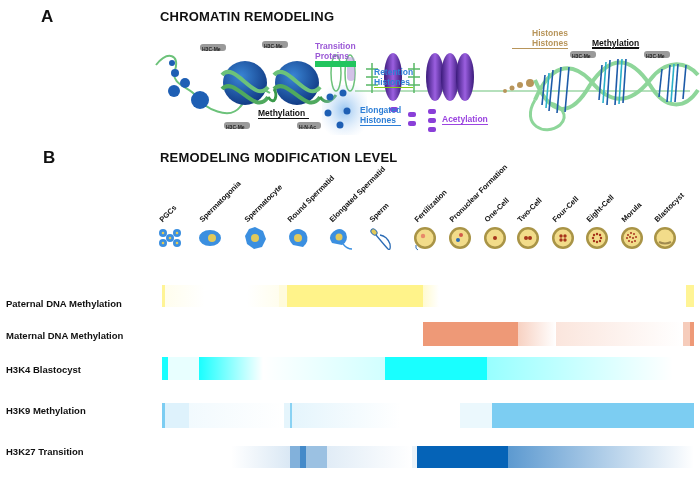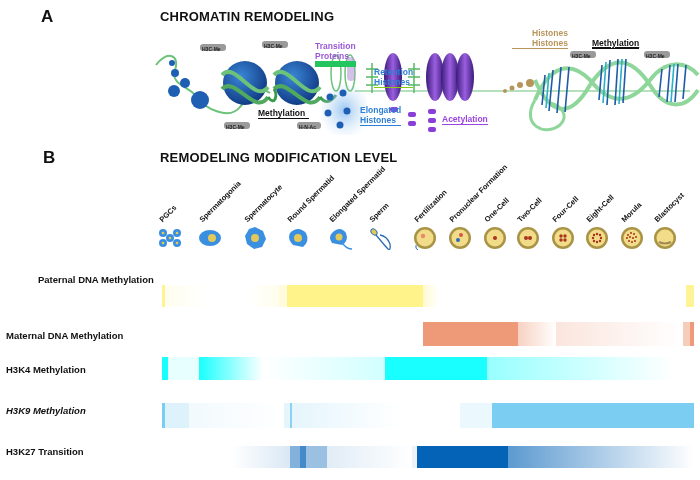--- a/index.html
+++ b/index.html
@@ -282,49 +282,49 @@
       </g>
     </svg>
     <div class="stage-label" style="left: 659px; top: 215px;">Blastocyst</div>
     <svg class="stage-icon" viewBox="0 0 26 26" style="left: 652px; top: 225px;">
       <circle cx="13" cy="13" r="11" fill="#a99446"></circle>
       <circle cx="13" cy="13" r="8.5" fill="#f2dc8a"></circle>
       <path d="M7,17 q6,3 12,0" stroke="#a08a50" stroke-width="2" fill="none"></path>
     </svg>
   </div>
 <div id="tracks">
-    <div class="row-label" style="top: 274px; margin-left: 32px;">Paternal DNA Methylation</div>
+    <div class="row-label" style="top: 298px;">Paternal DNA Methylation</div>
     <div class="bar-track" style="top: 285px; height: 22px;">
       <div class="seg" style="left: 0px; width: 3.192px; background: rgba(255, 243, 138, 0.9);"></div>
       <div class="seg" style="left: 3.192px; width: 39.368px; background: linear-gradient(to right, rgba(255, 243, 138, 0.15), rgba(255, 243, 138, 0));"></div>
       <div class="seg" style="left: 42.56px; width: 42.56px; background: rgba(255, 243, 138, 0);"></div>
       <div class="seg" style="left: 85.12px; width: 31.92px; background: linear-gradient(to right, rgba(255, 243, 138, 0), rgba(255, 243, 138, 0.15));"></div>
       <div class="seg" style="left: 117.04px; width: 7.98px; background: rgba(255, 243, 138, 0.3);"></div>
       <div class="seg" style="left: 125.02px; width: 135.66px; background: rgb(255, 243, 138);"></div>
       <div class="seg" style="left: 260.68px; width: 15.96px; background: linear-gradient(to right, rgba(255, 243, 138, 0.4), rgba(255, 243, 138, 0));"></div>
       <div class="seg" style="left: 524.02px; width: 7.98px; background: rgba(255, 243, 138, 0.9);"></div>
     </div>
     <div class="row-label" style="top: 330px;">Maternal DNA Methylation</div>
     <div class="bar-track" style="top: 322px; height: 24px;">
       <div class="seg" style="left: 260.68px; width: 95.76px; background: rgb(238, 153, 119);"></div>
       <div class="seg" style="left: 356.44px; width: 37.24px; background: linear-gradient(to right, rgba(238, 153, 119, 0.45), rgba(238, 153, 119, 0));"></div>
       <div class="seg" style="left: 393.68px; width: 127.68px; background: linear-gradient(to right, rgba(238, 153, 119, 0.25), rgba(238, 153, 119, 0));"></div>
       <div class="seg" style="left: 521.36px; width: 6.916px; background: rgba(238, 153, 119, 0.5);"></div>
       <div class="seg" style="left: 528.276px; width: 3.724px; background: rgb(238, 153, 119);"></div>
     </div>
-    <div class="row-label" style="top: 364px;">H3K4 Methylation</div>
+    <div class="row-label" style="top: 364px;">H3K4 Blastocyst</div>
     <div class="bar-track" style="top: 357px; height: 23px;">
       <div class="seg" style="left: 0px; width: 6.384px; background: rgb(25, 255, 255);"></div>
       <div class="seg" style="left: 6.384px; width: 30.856px; background: rgba(25, 255, 255, 0.1);"></div>
       <div class="seg" style="left: 37.24px; width: 63.84px; background: linear-gradient(to right, rgb(25, 255, 255), rgba(25, 255, 255, 0));"></div>
       <div class="seg" style="left: 101.08px; width: 122.36px; background: linear-gradient(to right, rgba(25, 255, 255, 0), rgba(25, 255, 255, 0.2));"></div>
       <div class="seg" style="left: 223.44px; width: 101.08px; background: rgb(25, 255, 255);"></div>
       <div class="seg" style="left: 324.52px; width: 186.2px; background: linear-gradient(to right, rgba(25, 255, 255, 0.45), rgba(25, 255, 255, 0));"></div>
     </div>
-    <div class="row-label" style="top: 405px; font-style: italic;">H3K9 Methylation</div>
+    <div class="row-label" style="top: 405px;">H3K9 Methylation</div>
     <div class="bar-track" style="top: 403px; height: 25px;">
       <div class="seg" style="left: 0px; width: 2.66px; background: rgb(124, 205, 242);"></div>
       <div class="seg" style="left: 2.66px; width: 23.94px; background: rgba(124, 205, 242, 0.25);"></div>
       <div class="seg" style="left: 26.6px; width: 95.76px; background: linear-gradient(to right, rgba(124, 205, 242, 0.1), rgba(124, 205, 242, 0));"></div>
       <div class="seg" style="left: 122.36px; width: 5.32px; background: rgba(124, 205, 242, 0.2);"></div>
       <div class="seg" style="left: 127.68px; width: 2.66px; background: rgba(124, 205, 242, 0.9);"></div>
       <div class="seg" style="left: 130.34px; width: 109.06px; background: linear-gradient(to right, rgba(124, 205, 242, 0.2), rgba(124, 205, 242, 0));"></div>
       <div class="seg" style="left: 297.92px; width: 31.92px; background: rgba(124, 205, 242, 0.15);"></div>
       <div class="seg" style="left: 329.84px; width: 202.16px; background: rgb(124, 205, 242);"></div>
     </div>

